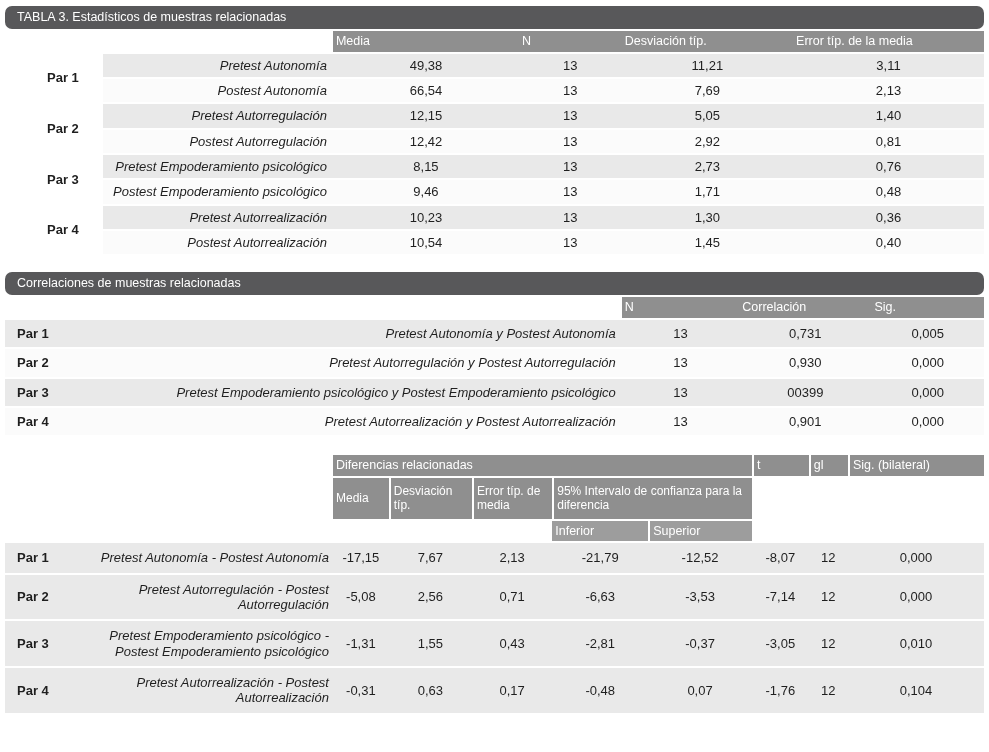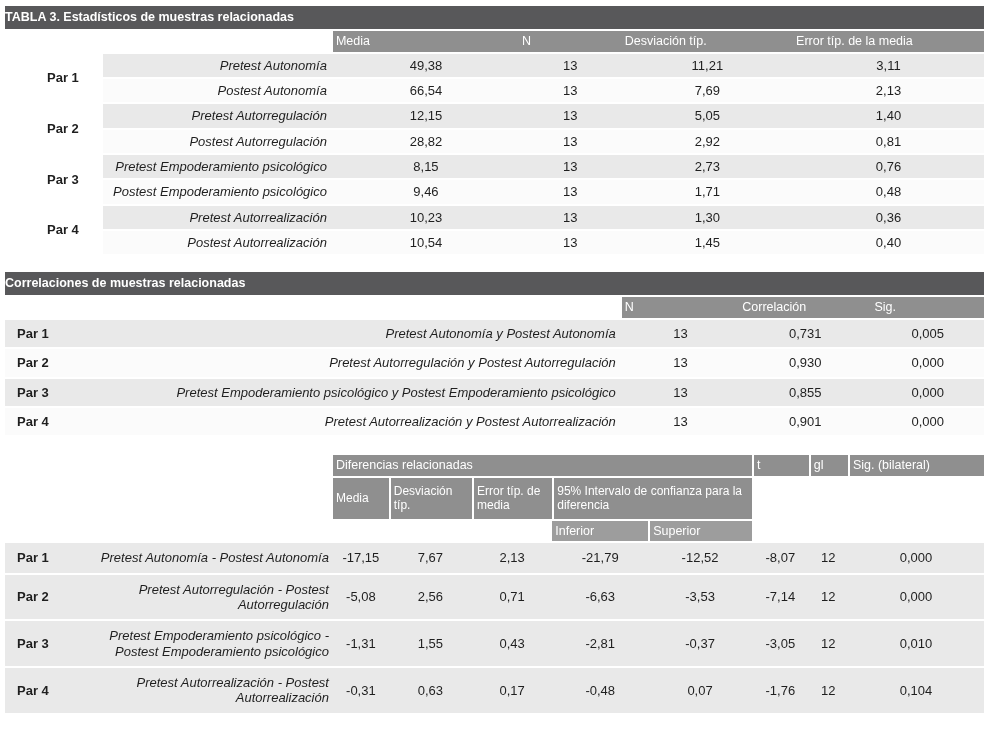--- a/index.html
+++ b/index.html
@@ -1,19 +1,19 @@
 <!DOCTYPE html>
 <html><head>
 <meta charset="utf-8">
 <style>
   html,body{margin:0;padding:0;background:#ffffff;}
   body{width:989px;font-family:"Liberation Sans","DejaVu Sans",sans-serif;color:#1f1f1f;}
   .page{width:989px;min-height:752px;padding:6px 5px 0;box-sizing:border-box;}
   .block{margin-bottom:16px;}
-  .title-bar{background:#58585a;color:#fff;font-weight:700;font-size:12.5px;line-height:1.2;padding:4px 0;}
+  .title-bar{background:#58585a;color:#fff;font-weight:400;font-size:12.5px;line-height:1.2;padding:4px 12px;border-radius:7px;}
   table.tbl{width:100%;table-layout:fixed;border-collapse:separate;border-spacing:0 2px;font-size:13px;line-height:1.18;}
   .tbl th,.tbl td{overflow:hidden;vertical-align:middle;}
   th.hdr{background:#8f8f8f;color:#fff;font-weight:400;font-size:12.5px;text-align:left;padding:3px 3px;}
   th.blank{background:transparent;padding:0;}
   tr.shade td{background:#e9e9e9;}
   tr.plain td{background:#fbfbfb;}
   td.par{font-weight:700;text-align:left;}
   td.num{text-align:center;}
   td.desc{text-align:right;font-style:italic;}
   .t1 td{padding:4px 6px;}
@@ -75,21 +75,21 @@
         <tr class="shade">
           <td class="par" rowspan="2">Par 2</td>
           <td class="desc">Pretest Autorregulación</td>
           <td class="num">12,15</td>
           <td class="num">13</td>
           <td class="num">5,05</td>
           <td class="num">1,40</td>
         </tr>
         <tr class="plain">
           <td class="desc">Postest Autorregulación</td>
-          <td class="num">28,82</td>
+          <td class="num">12,42</td>
           <td class="num">13</td>
           <td class="num">2,92</td>
           <td class="num">0,81</td>
         </tr>
         <tr class="shade">
           <td class="par" rowspan="2">Par 3</td>
           <td class="desc">Pretest Empoderamiento psicológico</td>
           <td class="num">8,15</td>
           <td class="num">13</td>
           <td class="num">2,73</td>
@@ -154,21 +154,21 @@
           <td class="par">Par 2</td>
           <td class="desc">Pretest Autorregulación y Postest Autorregulación</td>
           <td class="num">13</td>
           <td class="num">0,930</td>
           <td class="num">0,000</td>
         </tr>
         <tr class="shade">
           <td class="par">Par 3</td>
           <td class="desc">Pretest Empoderamiento psicológico y Postest Empoderamiento psicológico</td>
           <td class="num">13</td>
-          <td class="num">0,855</td>
+          <td class="num">00399</td>
           <td class="num">0,000</td>
         </tr>
         <tr class="plain">
           <td class="par">Par 4</td>
           <td class="desc">Pretest Autorrealización y Postest Autorrealización</td>
           <td class="num">13</td>
           <td class="num">0,901</td>
           <td class="num">0,000</td>
         </tr>
       </tbody>

